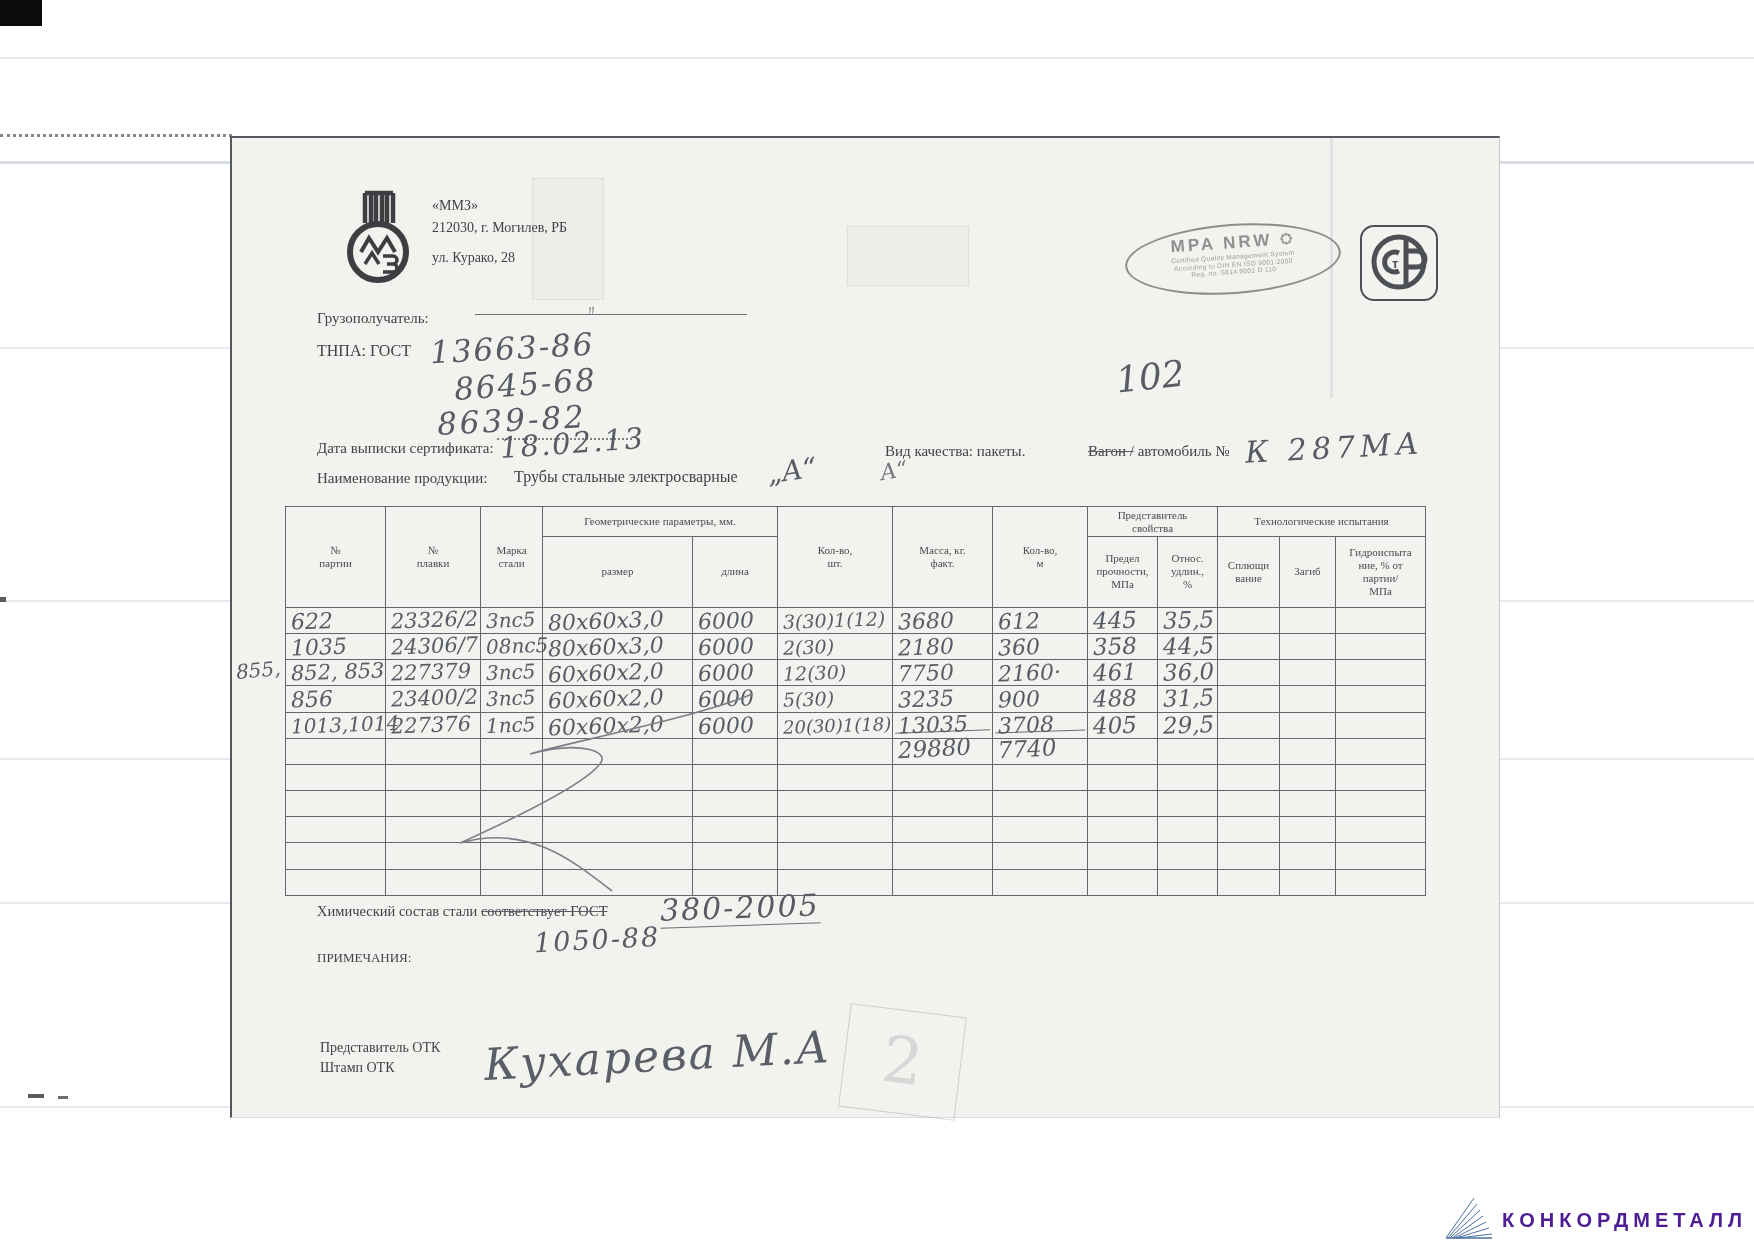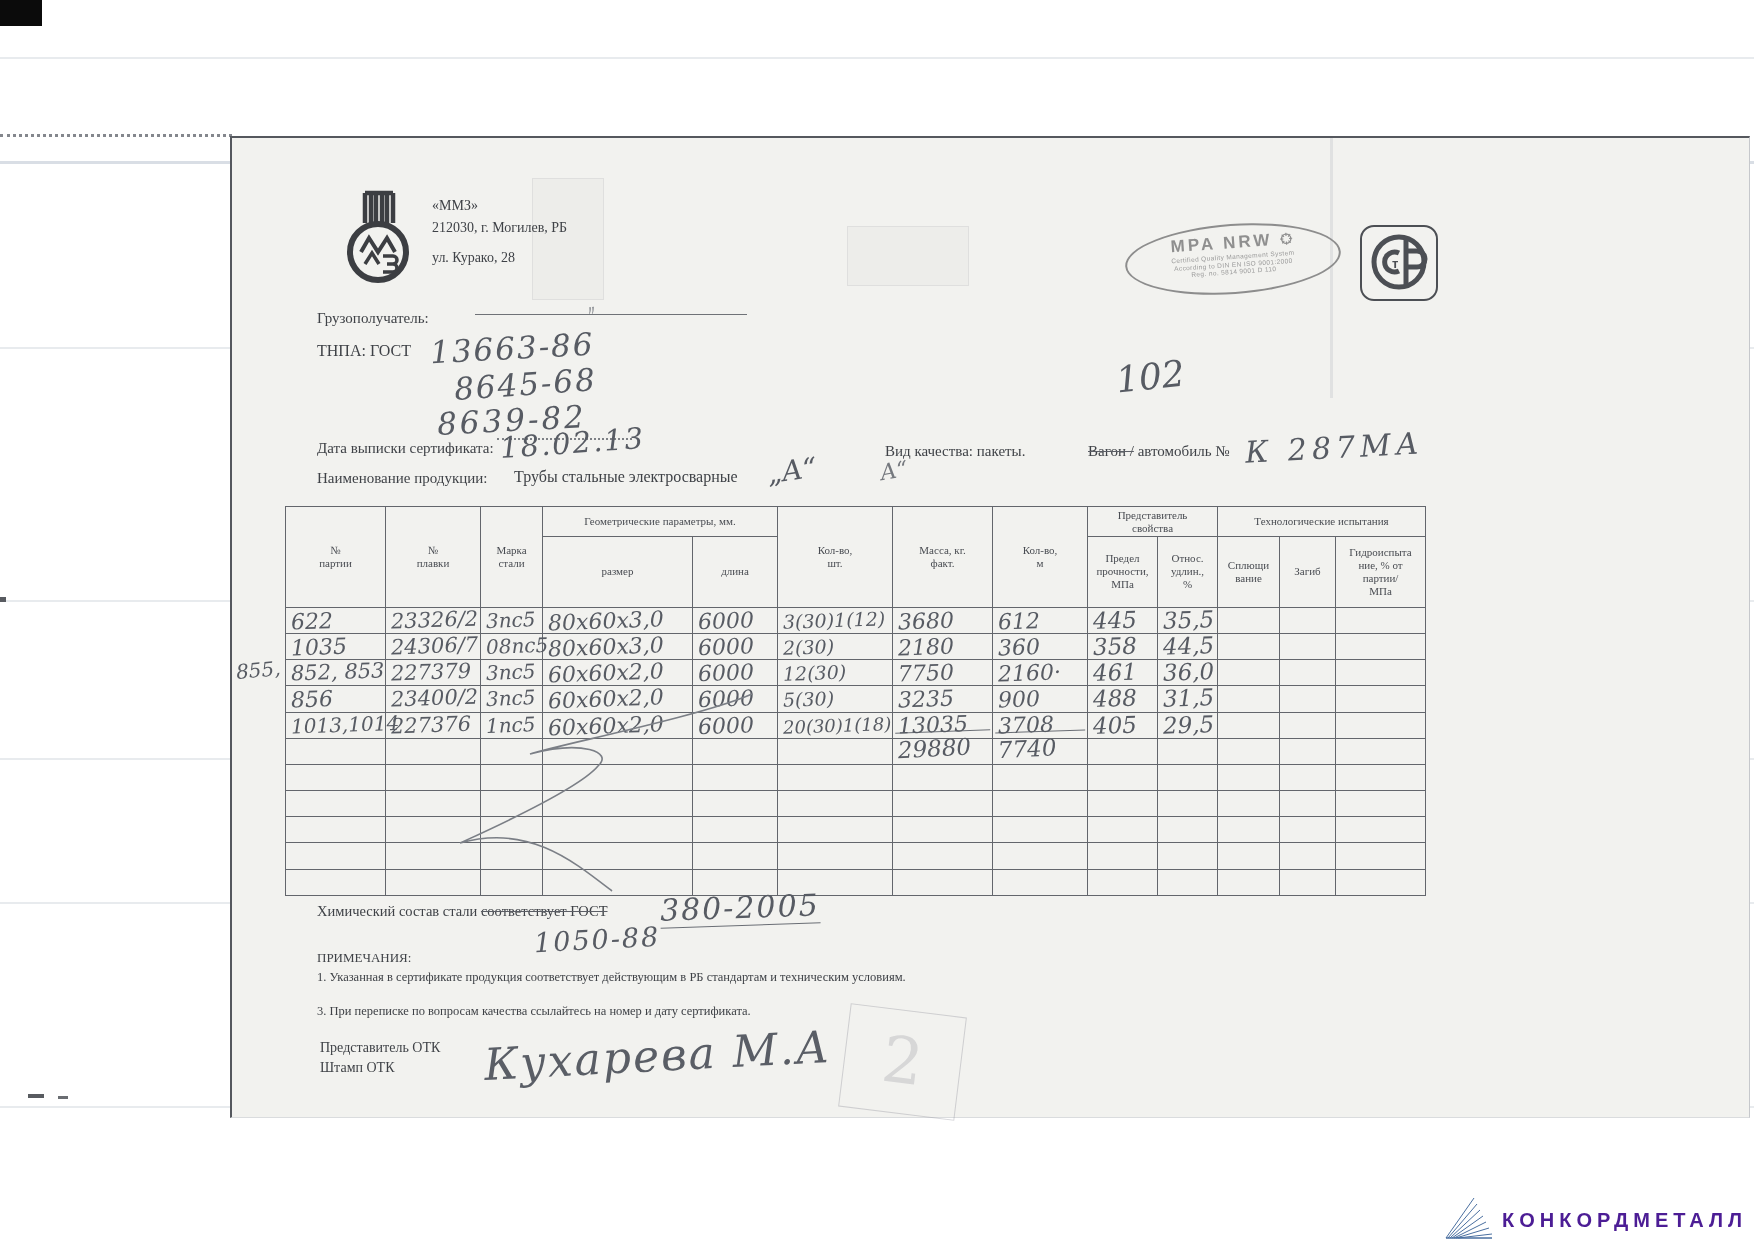--- a/index.html
+++ b/index.html
@@ -8,21 +8,21 @@
     background:#ffffff;font-family:"Liberation Serif",serif;
   }
   
   .scanline{position:absolute;left:0;width:1754px;height:2px;background:rgba(180,188,200,0.30);}
   .scanline.strong{height:3px;background:rgba(170,182,198,0.45);}
   .corner-block{position:absolute;left:0;top:0;width:42px;height:26px;background:#0b0b0b;}
   .edge-dash{position:absolute;background:#585b60;}
   .dotted-artifact{position:absolute;left:0;top:134px;width:232px;border-top:3px dotted #84878d;}
   
   .page{
-    position:absolute;left:230px;top:136px;width:1520px;height:982px;
+    position:absolute;left:230px;top:136px;width:1270px;height:982px;
     background:#f2f2ef;
     border-top:2px solid #55585e;border-left:2px solid #55585e;
     border-right:1px solid #c6c8cc;border-bottom:1px solid #dadcde;
     box-sizing:border-box;
   }
   .abs{position:absolute;}
   .printed{font-family:"Liberation Serif",serif;color:#3f4247;}
   .hw{font-family:"DejaVu Serif",serif;font-style:italic;color:#575b63;}
   .pre{white-space:pre-line;}
   .ghost{position:absolute;border:1px solid rgba(140,140,152,0.14);background:rgba(150,150,162,0.05);}
@@ -502,22 +502,20 @@
   </svg>
 
   <div class="abs printed" style="left:85px;top:765px;font-size:14.5px">
     <span>Химический состав стали</span>
     <span class="strike">соответствует ГОСТ</span>
   </div>
   <div class="abs hw" style="left:428px;top:752px;font-size:30px;transform:rotate(-2deg);letter-spacing:2px;border-bottom:1.5px solid #6a6e75">380-2005</div>
   <div class="abs hw" style="left:302px;top:786px;font-size:27px;transform:rotate(-3deg);letter-spacing:2px">1050-88</div>
 
   <div class="abs printed notes-title" style="left:85px;top:812px">ПРИМЕЧАНИЯ:</div>
-  <div class="abs printed note-item" style="left:85px;top:831px;width:1100px">1. Указанная в  сертификате продукция соответствует действующим в РБ стандартам  и   техническим условиям.</div>
-  <div class="abs printed note-item" style="left:85px;top:865px;width:1100px">3. При переписке по вопросам качества ссылайтесь на номер и дату сертификата.</div>
 
   <div class="abs printed" style="left:88px;top:902px;font-size:14px">Представитель ОТК</div>
   <div class="abs printed" style="left:88px;top:922px;font-size:14px">Штамп ОТК</div>
   <div class="stamp-ghost">2</div>
   <div class="abs sig" style="left:252px;top:892px">Кухарева М.А</div>
 
 </div>
 
 <div class="brand-icon">
   <svg width="54" height="46" viewBox="0 0 54 46">

